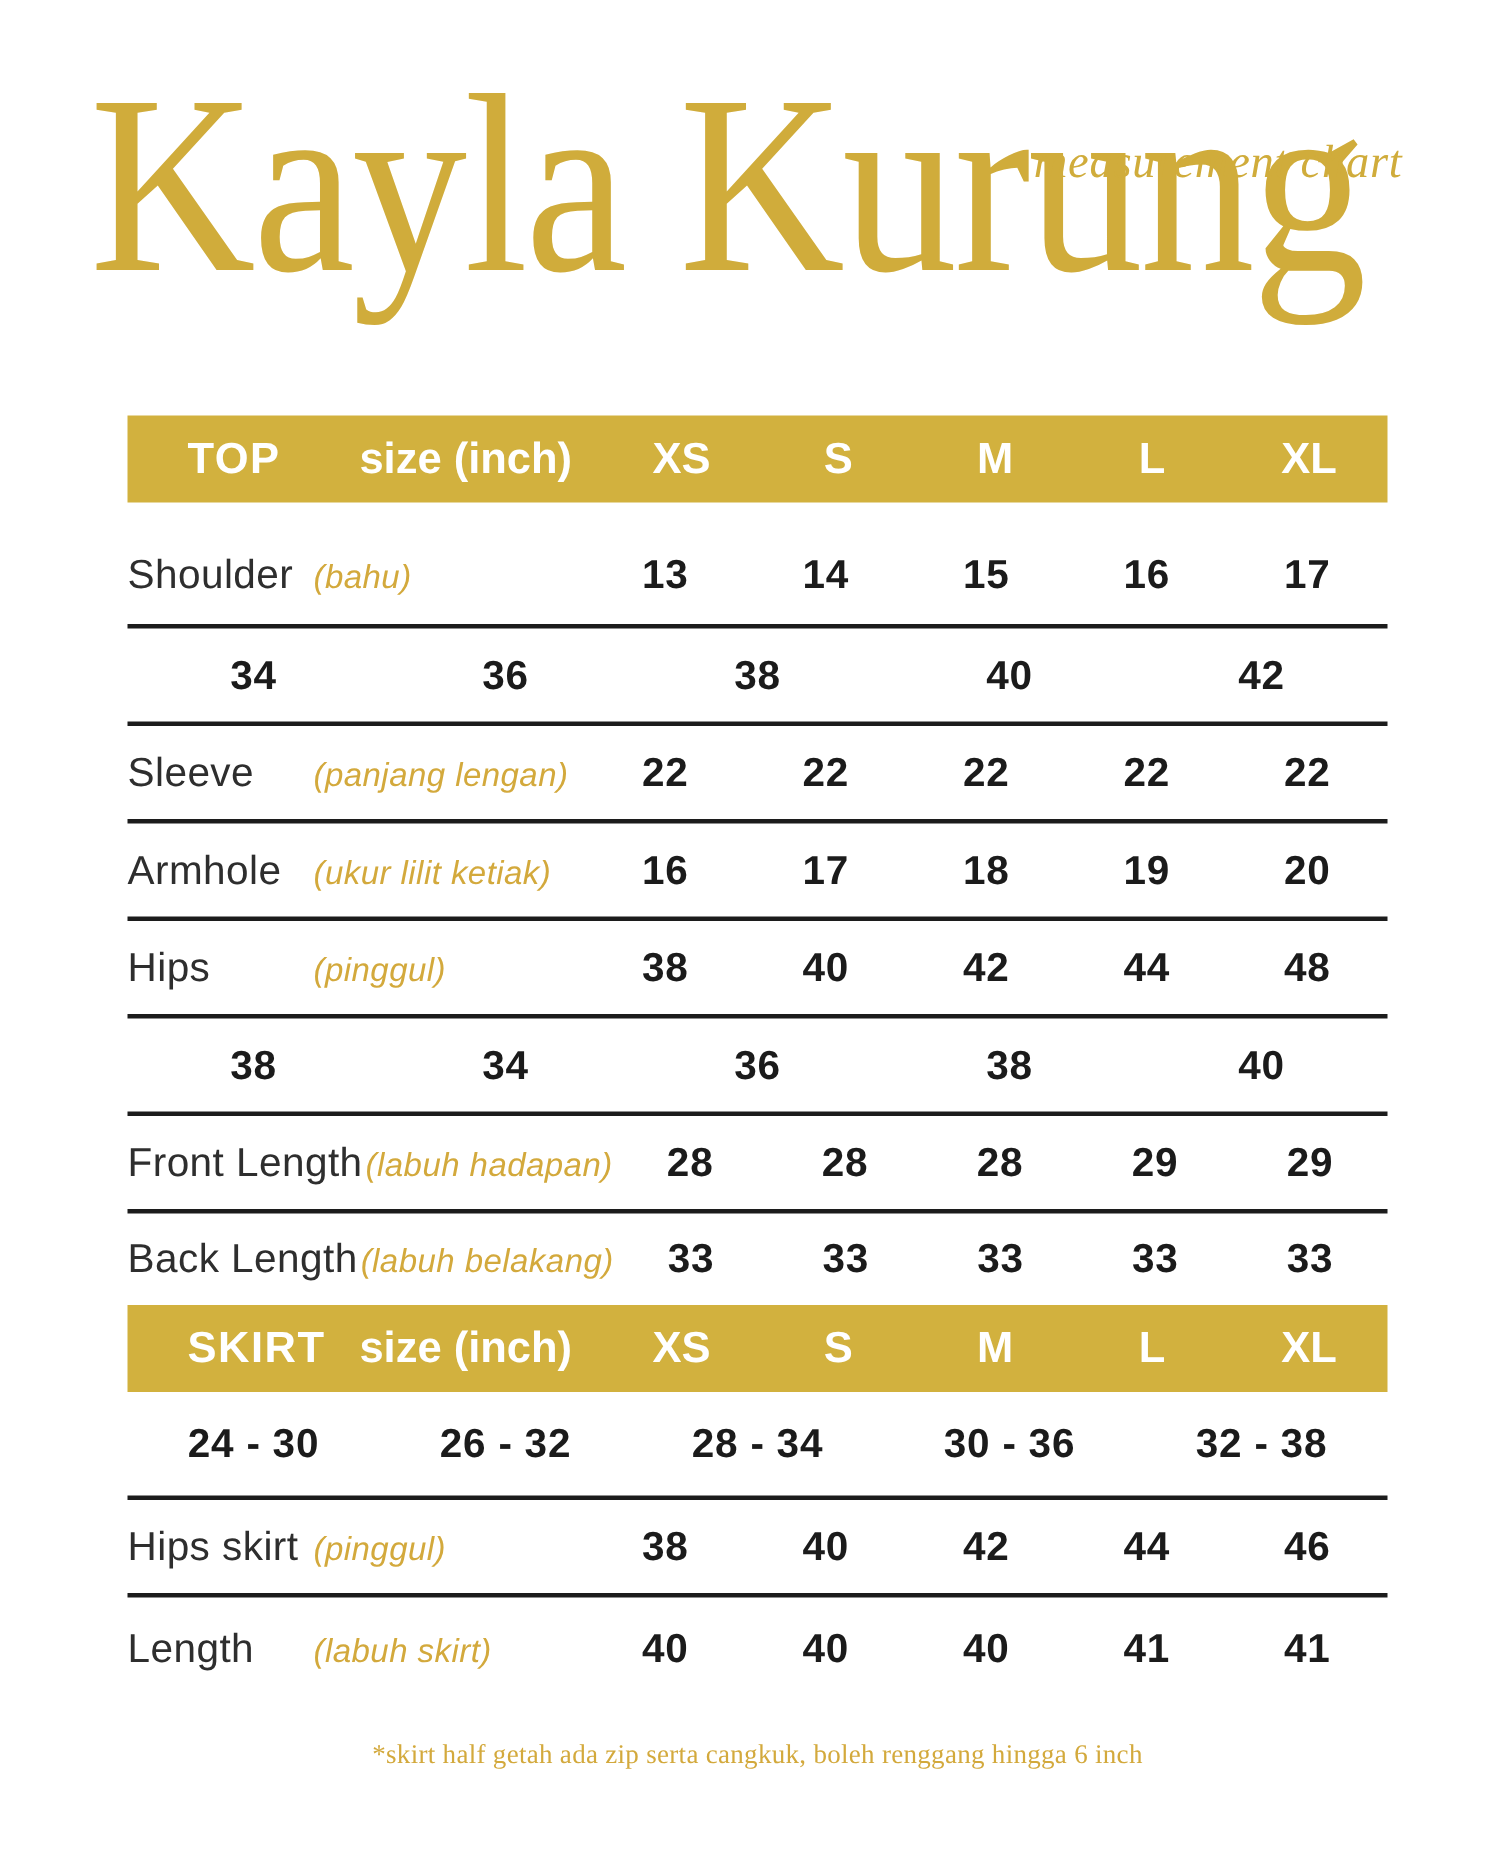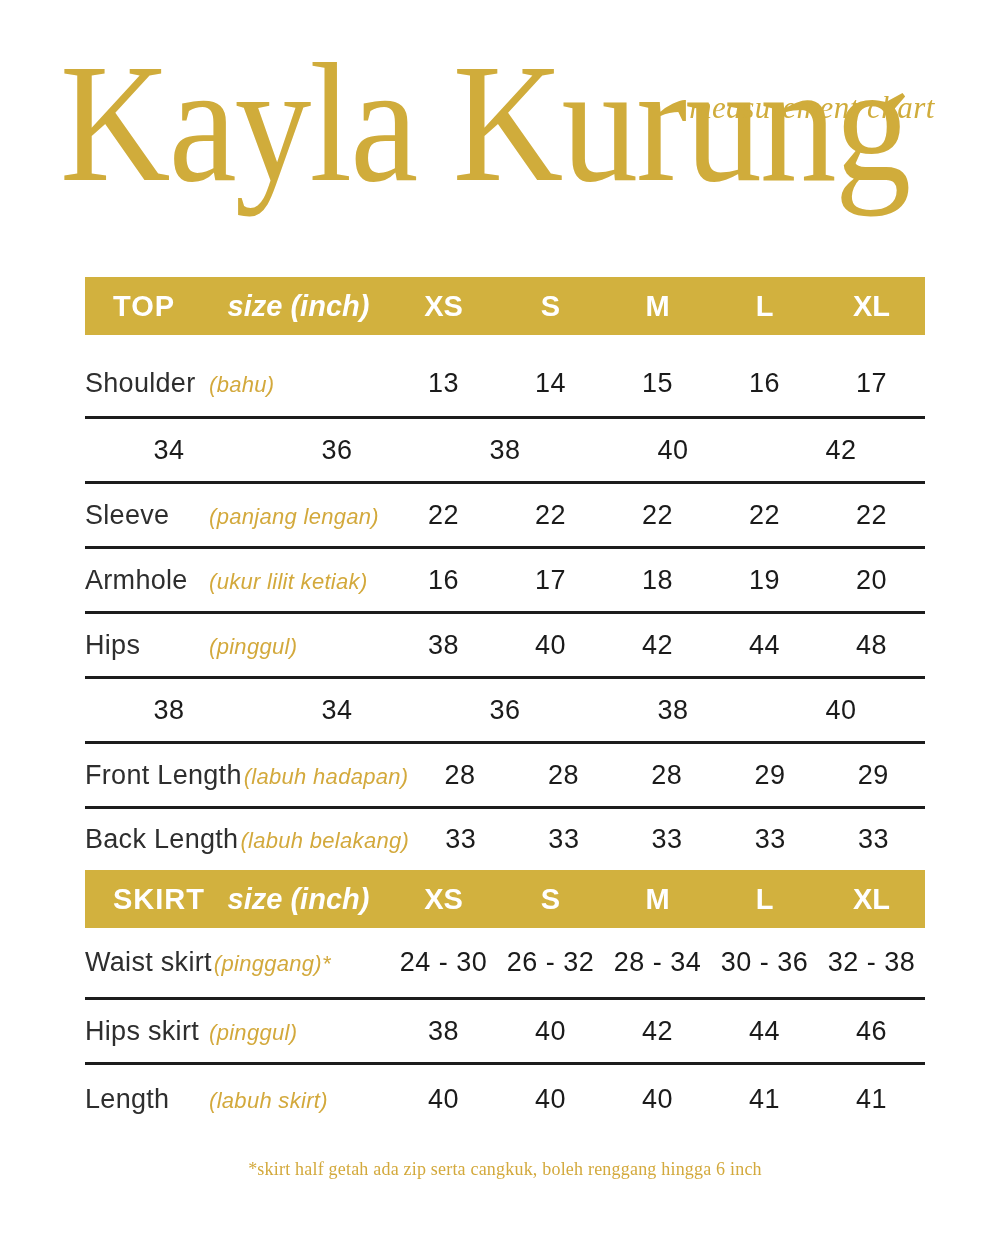--- a/index.html
+++ b/index.html
@@ -29,45 +29,45 @@
   }
   .subtitle {
     position: absolute; right: 65px; top: 90px;
     font-style: italic; font-size: 31px; letter-spacing: 0.5px;
     color: var(--gold); z-index: 2; font-family: Liberation Serif, serif;
   }
   .size-table { width: 840px; margin-left: 85px; }
   .bar {
     display: flex; align-items: center;
     height: 58px; background: var(--bar-gold);
-    color: #ffffff; font-weight: bold; font-size: 29px;
+    color: #ffffff; font-weight: bold; font-size: 29px; padding-left: 12px;
   }
   .bar-name { flex: 0 0 122px; padding-left: 28px; letter-spacing: 1px; }
-  .bar-unit { flex: 0 0 183px; text-align: center; font-style: italic; }
+  .bar-unit { flex: 0 0 183px; text-align: center; }
   .bar-col  { flex: 1 1 0; text-align: center; }
   .row {
     display: flex; align-items: center;
     height: 65px; border-bottom: 3px solid var(--line);
   }
   .row.r-first { height: 84px; padding-top: 16px; }
   .row.r-last  { height: 61px; border-bottom: none; }
   .row.s-first { height: 72px; }
   .row.s-last  { height: 68px; border-bottom: none; }
   .name-group {
     flex: 0 0 305px; display: flex; align-items: baseline;
     white-space: nowrap;
   }
   .lbl { min-width: 122px; font-size: 27px; color: var(--ink); letter-spacing: 0.3px; }
   .malay {
     font-size: 22px; font-style: italic; color: var(--accent-gold);
     margin-left: 2px; letter-spacing: 0.3px;
   }
   .val {
     flex: 1 1 0; text-align: center;
-    font-weight: normal; font-size: 27px; color: var(--num);
+    font-weight: bold; font-size: 27px; color: var(--num);
     letter-spacing: 0.5px; white-space: nowrap;
   }
   .footnote {
     margin-top: 26px; width: 840px; margin-left: 85px;
     text-align: center; font-size: 18px; letter-spacing: 0.2px;
     color: var(--accent-gold);
     font-family: Liberation Serif, serif;
   }
 </style>
 </head>
@@ -182,24 +182,20 @@
     <span class="bar-name">SKIRT</span>
     <span class="bar-unit">size (inch)</span>
     <span class="bar-col">XS</span>
     <span class="bar-col">S</span>
     <span class="bar-col">M</span>
     <span class="bar-col">L</span>
     <span class="bar-col">XL</span>
   </div>
 
   <div class="row s-first">
-    <div class="name-group">
-      <span class="lbl">Waist skirt</span>
-      <span class="malay">(pinggang)*</span>
-    </div>
     <span class="val">24 - 30</span>
     <span class="val">26 - 32</span>
     <span class="val">28 - 34</span>
     <span class="val">30 - 36</span>
     <span class="val">32 - 38</span>
   </div>
 
   <div class="row">
     <div class="name-group">
       <span class="lbl">Hips skirt</span>

